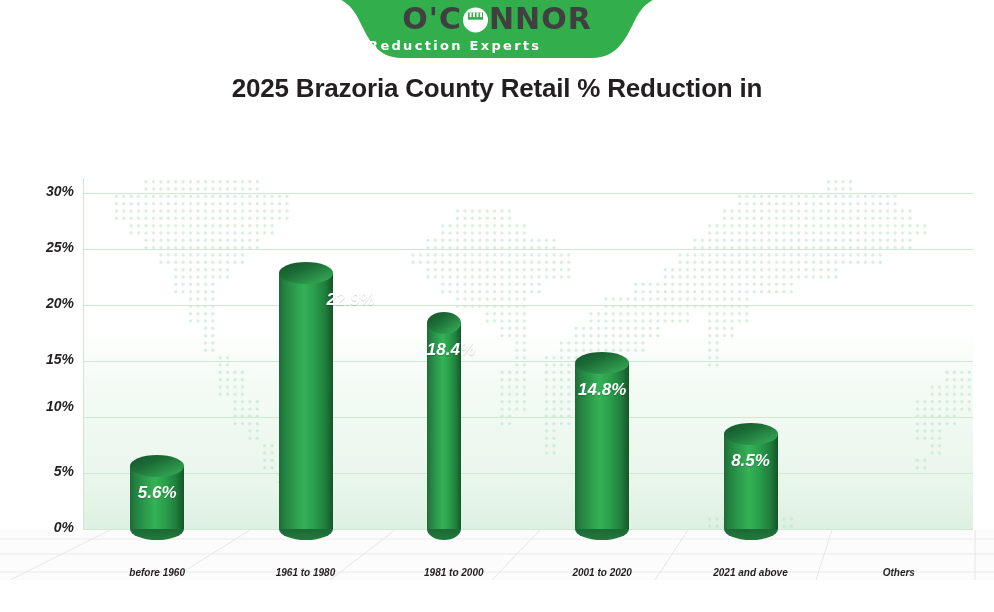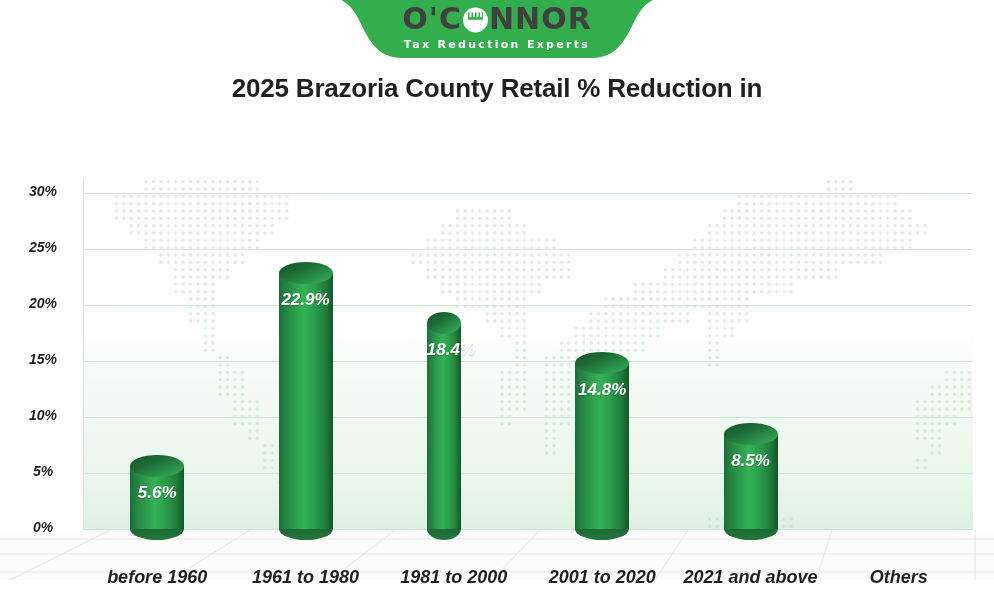--- a/index.html
+++ b/index.html
@@ -14,22 +14,22 @@
   .ribbon{position:absolute;left:330px;top:-4px;width:334px;height:64px;}
   .ribbon svg{display:block;}
   .logo-text{
     position:absolute;left:330px;top:4px;width:334px;
     text-align:center;color:#404040;
     font-weight:bold;font-size:30px;letter-spacing:1px;line-height:30px;
     font-family:"DejaVu Sans", sans-serif;
     pointer-events:none;
   }
   .logo-sub{
-    position:absolute;left:330px;top:38px;width:334px;text-align:center;
-    color:#ffffff;font-size:11px;letter-spacing:2.3px;font-weight:bold;
+    position:absolute;left:330px;top:38px;width:334px;
+    color:#ffffff;font-size:13px;letter-spacing:2.3px;font-weight:bold;
     font-family:"DejaVu Sans", sans-serif;
   }
   .logo-o2{position:relative;display:inline-block;}
 
   
   .title{
     position:absolute;left:0;top:72px;width:994px;text-align:center;
     color:#231f20;font-weight:bold;font-size:26px;line-height:33px;
     font-family:"Liberation Sans", sans-serif;
     letter-spacing:-0.2px;
@@ -39,21 +39,21 @@
   
   #plot{
     position:absolute;left:83px;top:178px;width:890px;height:352px;
     background:linear-gradient(to bottom,#ffffff 0%,#ffffff 42%,#f4fbf5 58%,#e9f6ec 86%,#ddf0e2 100%);
     overflow:hidden;
   }
   .dotmap{position:absolute;left:0;top:0;width:890px;height:352px;opacity:.55;}
   .gridline{position:absolute;left:0;width:890px;height:1px;background:#cfe8d4;}
   .axis-y-line{position:absolute;left:83px;top:178px;width:1px;height:352px;background:#cfe8d4;}
   .ytick{
-    position:absolute;width:62px;text-align:center;
+    position:absolute;width:62px;text-align:right;
     font-style:italic;font-weight:bold;font-size:14px;color:#231f20;
     font-family:"Liberation Sans", sans-serif;
   }
 
   
   #floor{position:absolute;left:0;top:530px;width:994px;height:50px;overflow:hidden;}
 
   
   .bar{position:absolute;}
   .bar .body{
@@ -72,21 +72,21 @@
   }
   .bar .value{
     position:absolute;left:0;width:100%;text-align:center;color:#ffffff;
     font-style:italic;font-weight:bold;font-size:17px;
     font-family:"Liberation Sans", sans-serif;
     text-shadow:0 1px 1px rgba(0,0,0,.18);
     white-space:nowrap;
   }
   .xtick{
     position:absolute;top:567px;text-align:center;
-    font-style:italic;font-weight:bold;font-size:18px;color:#231f20;
+    font-style:italic;font-weight:bold;font-size:10px;color:#231f20;
     font-family:"Liberation Sans", sans-serif;
     white-space:nowrap;
   }
 </style>
 </head>
 <body>
 
 <div id="stage">
 
   <div class="ribbon">
@@ -1420,39 +1420,39 @@
         <line x1="688" y1="0" x2="655" y2="50"></line>
         <line x1="832" y1="0" x2="816" y2="50"></line>
         <line x1="975" y1="0" x2="975" y2="50"></line>
       </g>
     </svg>
   </div>
 
   <div id="yticks">
       <div class="ytick" style="left: 12px; top: 519px;">0%</div>
       <div class="ytick" style="left: 12px; top: 463px;">5%</div>
-      <div class="ytick" style="left: 12px; top: 407px;">10%</div>
+      <div class="ytick" style="left: 12px; top: 398px;">10%</div>
       <div class="ytick" style="left: 12px; top: 351px;">15%</div>
       <div class="ytick" style="left: 12px; top: 295px;">20%</div>
       <div class="ytick" style="left: 12px; top: 239px;">25%</div>
       <div class="ytick" style="left: 12px; top: 183px;">30%</div>
     </div>
 
   <div id="bars">
       <div class="bar" style="left: 130.167px; top: 455.28px; width: 54px; height: 84.72px;">
         <div class="bottom" style="top: 62.72px;"></div>
         <div class="body" style="top: 11px; height: 62.72px;"></div>
         <div class="top" style="top: 0px;"></div>
         <div class="value" style="top: 28px;">5.6%</div>
       </div>
       <div class="bar" style="left: 278.5px; top: 261.52px; width: 54px; height: 278.48px;">
         <div class="bottom" style="top: 256.48px;"></div>
         <div class="body" style="top: 11px; height: 256.48px;"></div>
         <div class="top" style="top: 0px;"></div>
-        <div class="value" style="top: 28px;">22.9%</div>
+        <div class="value" style="top: 28px; margin-left: 45px;">22.9%</div>
       </div>
       <div class="bar" style="left: 426.833px; top: 311.92px; width: 34px; height: 228.08px;">
         <div class="bottom" style="top: 206.08px;"></div>
         <div class="body" style="top: 11px; height: 206.08px;"></div>
         <div class="top" style="top: 0px;"></div>
         <div class="value" style="top: 28px;">18.4%</div>
       </div>
       <div class="bar" style="left: 575.167px; top: 352.24px; width: 54px; height: 187.76px;">
         <div class="bottom" style="top: 165.76px;"></div>
         <div class="body" style="top: 11px; height: 165.76px;"></div>

